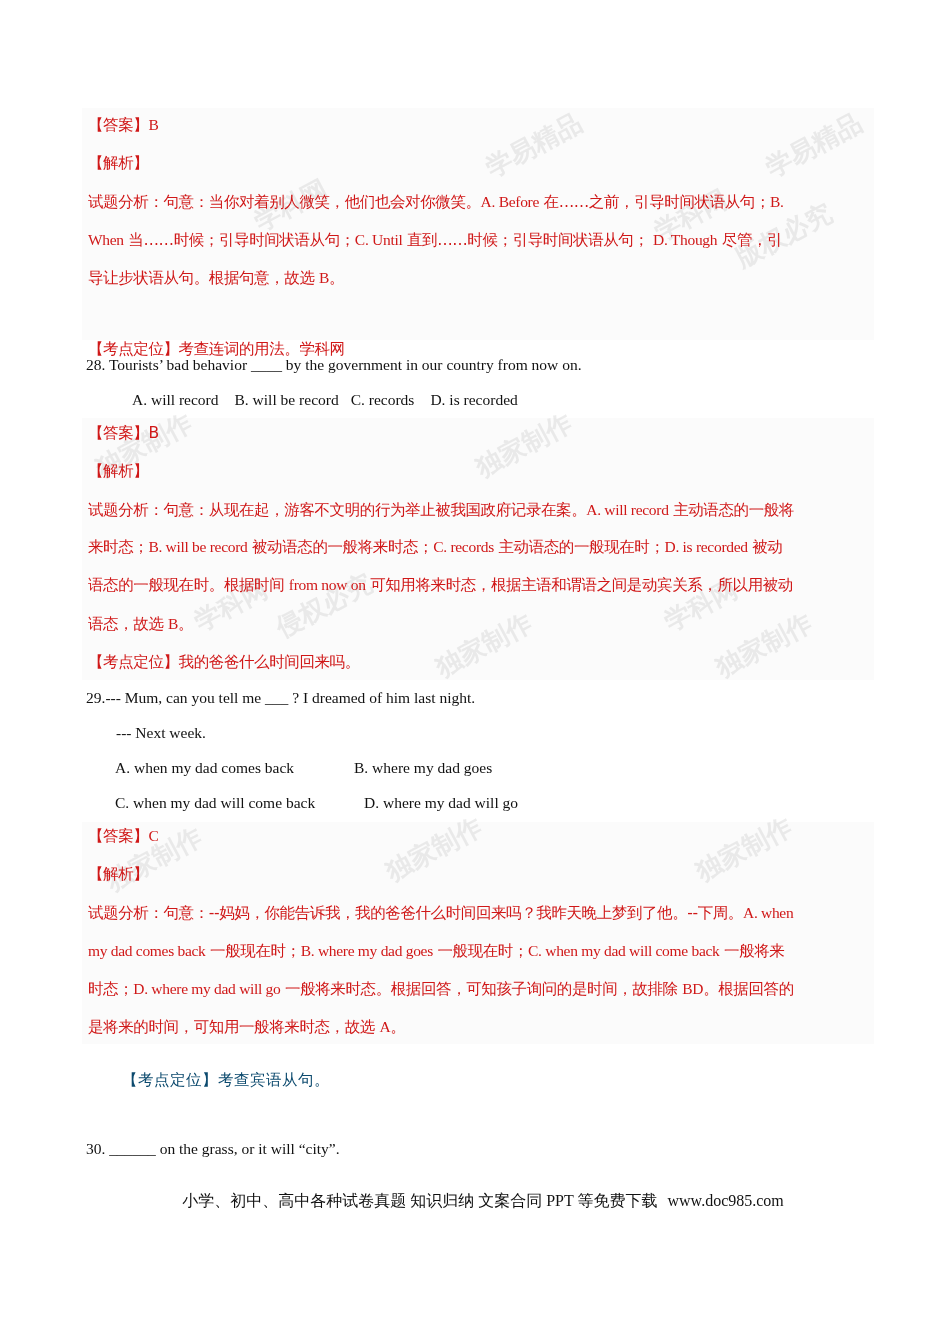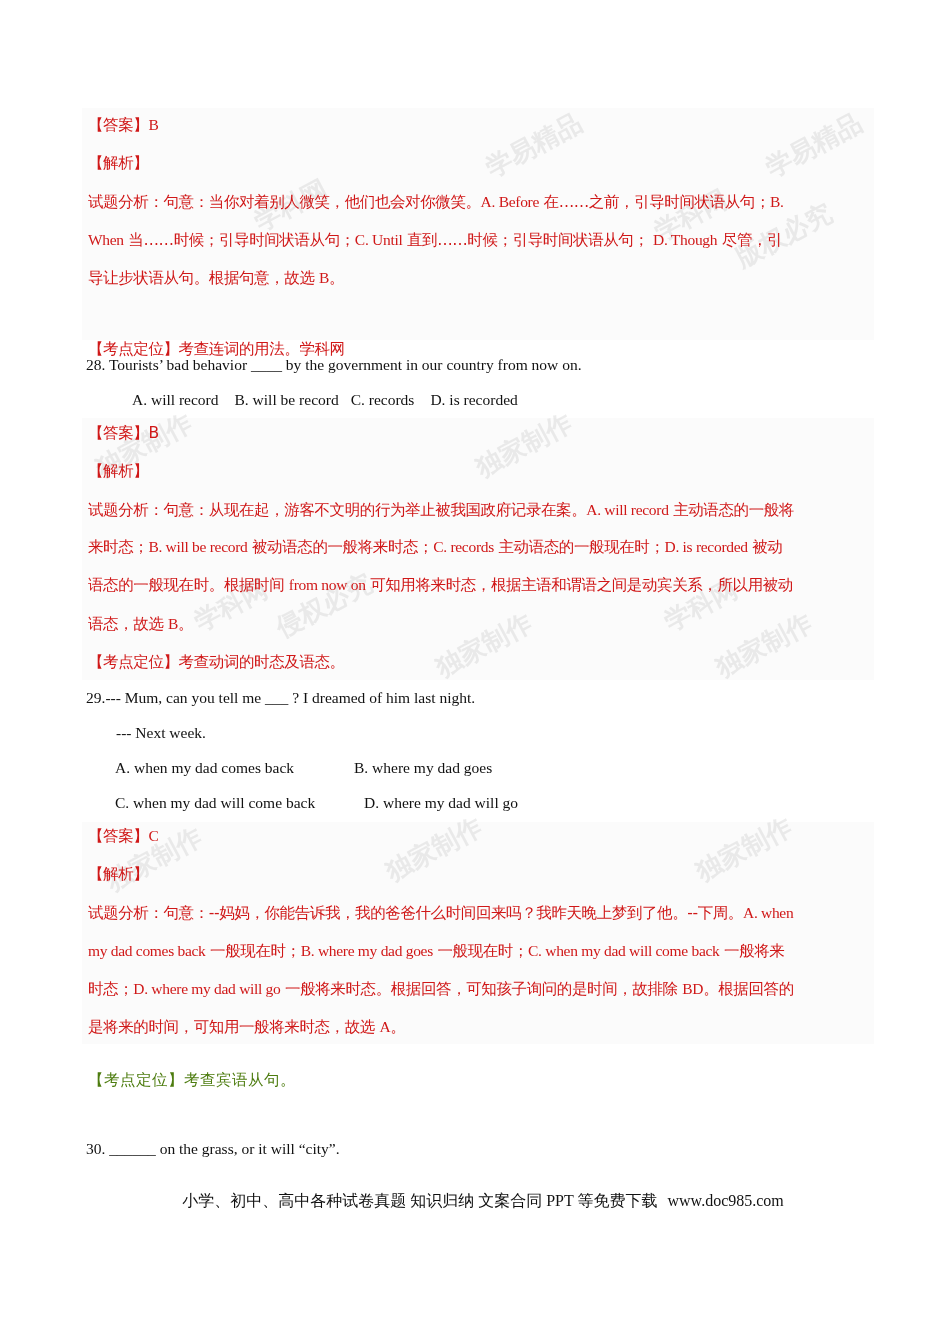--- a/index.html
+++ b/index.html
@@ -25,24 +25,25 @@
       color: #d01818;
       font-family: "DejaVu Sans", "Liberation Sans", sans-serif;
       font-size: 15.5px;
       letter-spacing: -0.4px;
     }
     .red .latin {
       font-family: "Liberation Serif", serif;
       letter-spacing: -0.3px;
     }
     .red-soft {
-      color: #4d7c0f;
+      color: #0c4a6e;
       font-family: "DejaVu Sans", "Liberation Sans", sans-serif;
       font-size: 15.5px;
       letter-spacing: 0.5px;
+      margin-left: 34px;
     }
     .black {
       color: #111;
       font-family: "Liberation Serif", serif;
       font-size: 15.5px;
     }
     .wm-block {
       position: absolute;
       left: 82px;
       width: 792px;
@@ -128,21 +129,21 @@
 <div class="line red" style="left:88px;top:537px;">
   <span>来时态；</span><span class="latin">B. will be record</span><span>  被动语态的一般将来时态；</span><span class="latin">C. records</span><span> 主动语态的一般现在时；</span><span class="latin">D. is recorded</span><span> 被动</span>
 </div>
 <div class="line red" style="left:88px;top:575px;">
   <span>语态的一般现在时。根据时间 </span><span class="latin">from now on</span><span> 可知用将来时态，根据主语和谓语之间是动宾关系，所以用被动</span>
 </div>
 <div class="line red" style="left:88px;top:614px;text-align:right;">
   <span>语态，故选 </span><span class="latin">B</span><span>。</span>
 </div>
 <div class="line red" style="left:88px;top:652px;">
-  <span>【考点定位】</span><span>考查动词的时态及语态。</span>
+  <span>【考点定位】</span><span>我的爸爸什么时间回来吗。</span>
 </div>
 
 <div class="line black" style="left:86px;top:688px;">29.--- Mum, can you tell me ___ ? I dreamed of him last night.</div>
 <div class="line black" style="left:116px;top:723px;">--- Next week.</div>
 <div class="line black" style="left:115px;top:758px;">A. when my dad comes back</div>
 <div class="line black" style="left:354px;top:758px;">B. where my dad goes</div>
 <div class="line black" style="left:115px;top:793px;">C. when my dad will come back</div>
 <div class="line black" style="left:364px;top:793px;">D. where my dad will go</div>
 
 <div class="line red" style="left:88px;top:826px;">

